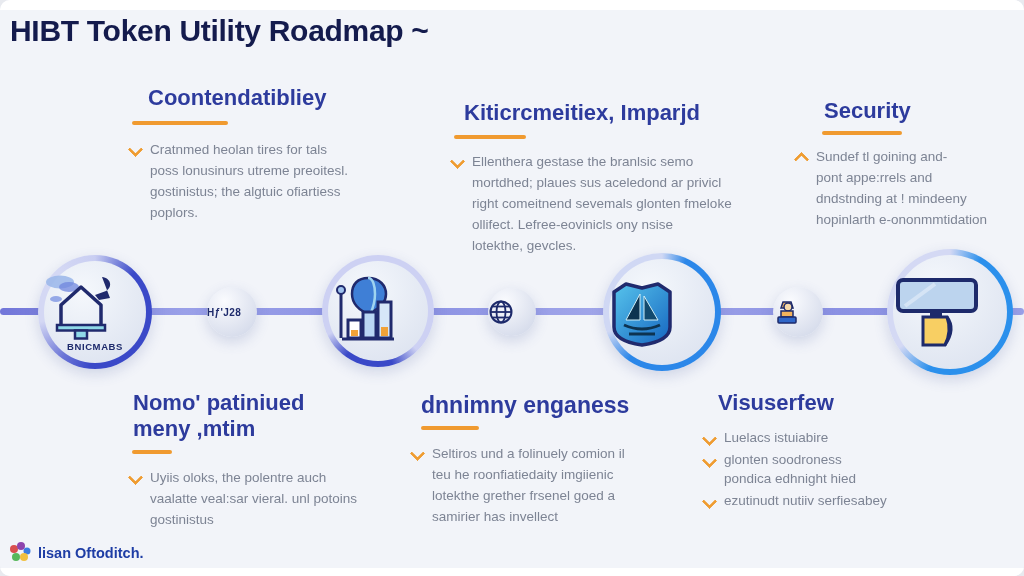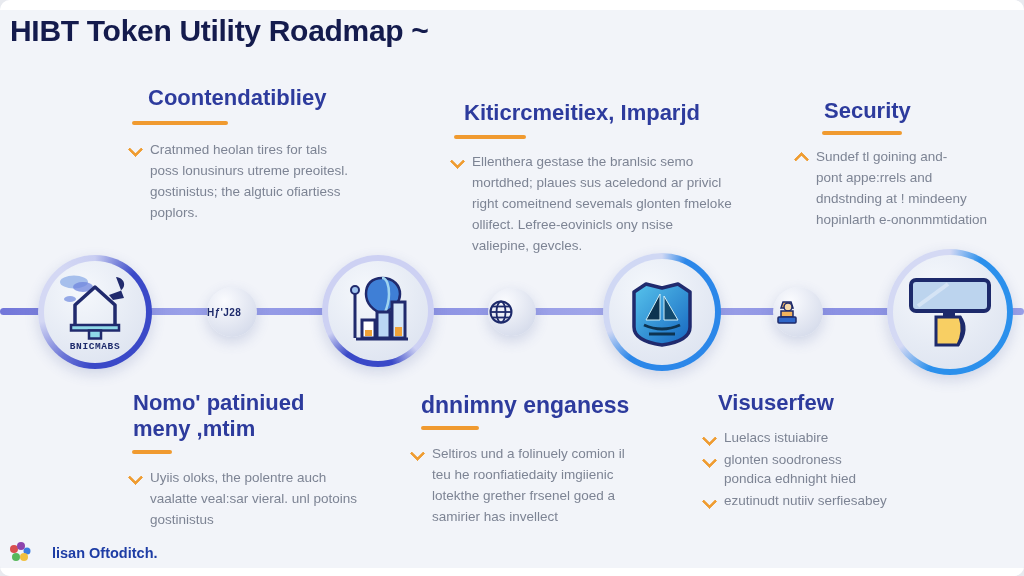--- a/index.html
+++ b/index.html
@@ -36,37 +36,37 @@
   .sec-bot-3 .bullet { margin-bottom:3px; }
 
   .tl-line {
     position:absolute; top:308px; left:0; width:1024px; height:7px; border-radius:4px;
     background:linear-gradient(90deg,#7276d9,#9aa0e8 18%,#8b91e3 40%,#a3a8ea 60%,#8b91e3 82%,#9aa0e8);
   }
   .node { position:absolute; border-radius:50%; box-shadow:0 5px 14px rgba(70,90,160,0.20); }
   .node .inner {
     position:absolute; inset:6px; border-radius:50%;
     background:radial-gradient(circle at 38% 30%, #f5f8fc, #dfe5f1 78%);
-    display:flex; align-items:center; justify-content:center;font-family:Liberation Mono, monospace;
+    display:flex; align-items:center; justify-content:flex-start;
   }
   .node.small {
     background:radial-gradient(circle at 35% 28%, #fafbfe, #d4daea 85%);
     display:flex; align-items:center; justify-content:flex-start;
   }
   .ring1 { background:conic-gradient(#c9cef2 0deg, #3a49c8 45deg 185deg, #6a74d6 215deg, #d4d8f4 260deg 320deg, #c9cef2 360deg); }
   .ring2 { background:conic-gradient(#cdd1f3 0deg 135deg, #3a49c8 165deg 215deg, #cdd1f3 245deg 360deg); }
   .ring3 { background:conic-gradient(#d0d8f4 0deg, #2b87e9 25deg 215deg, #d0d8f4 250deg 345deg, #d0d8f4 360deg); }
   .ring4 { background:conic-gradient(#d4d9f4 0deg, #2b90ec 30deg 200deg, #d4d9f4 235deg 360deg); }
   .node-label {
     position:absolute; bottom:11px; left:0; width:100%; text-align:center;
     font-size:9.5px; font-weight:bold; color:#1d2a6b; letter-spacing:0.6px;
   }
   .small-label { font-size:10px; font-weight:bold; color:#1d2a6b; letter-spacing:0.4px; }
 
-  .footer { position:absolute; left:8px; top:541px; display:flex; align-items:center; gap:20px; }
+  .footer { position:absolute; left:8px; top:541px; display:flex; align-items:center; gap:6px; }
   .brand { font-size:14.5px; font-weight:bold; color:#1e3da5; }
 </style>
 </head>
 <body>
 
 <div class="canvas">
   <div class="band top"></div>
   <div class="band bottom"></div>
 
   <h1 class="title">HIBT Token Utility Roadmap ~</h1>
@@ -88,21 +88,21 @@
   <div class="sec" style="left:452px; top:100px; width:305px;">
     <h2 style="padding-left:12px;">Kiticrcmeitiex, Imparjd</h2>
     <div class="rule" style="width:72px; margin:9px 0 0 2px;"></div>
     <div class="bullet" style="margin-top:12px;">
       <span class="arrow down"></span>
       <div class="lines">
         <div>Ellenthera gestase the branlsic semo</div>
         <div>mortdhed; plaues sus aceledond ar privicl</div>
         <div>right comeitnend sevemals glonten fmeloke</div>
         <div>ollifect. Lefree-eovinicls ony nsise</div>
-        <div>valiepine, gevcles.</div>
+        <div>lotekthe, gevcles.</div>
       </div>
     </div>
   </div>
 
   <div class="sec" style="left:796px; top:98px; width:212px;">
     <h2 style="padding-left:28px;">Security</h2>
     <div class="rule" style="width:80px; margin:7px 0 0 26px;"></div>
     <div class="bullet" style="margin-top:11px;">
       <span class="arrow up"></span>
       <div class="lines">

